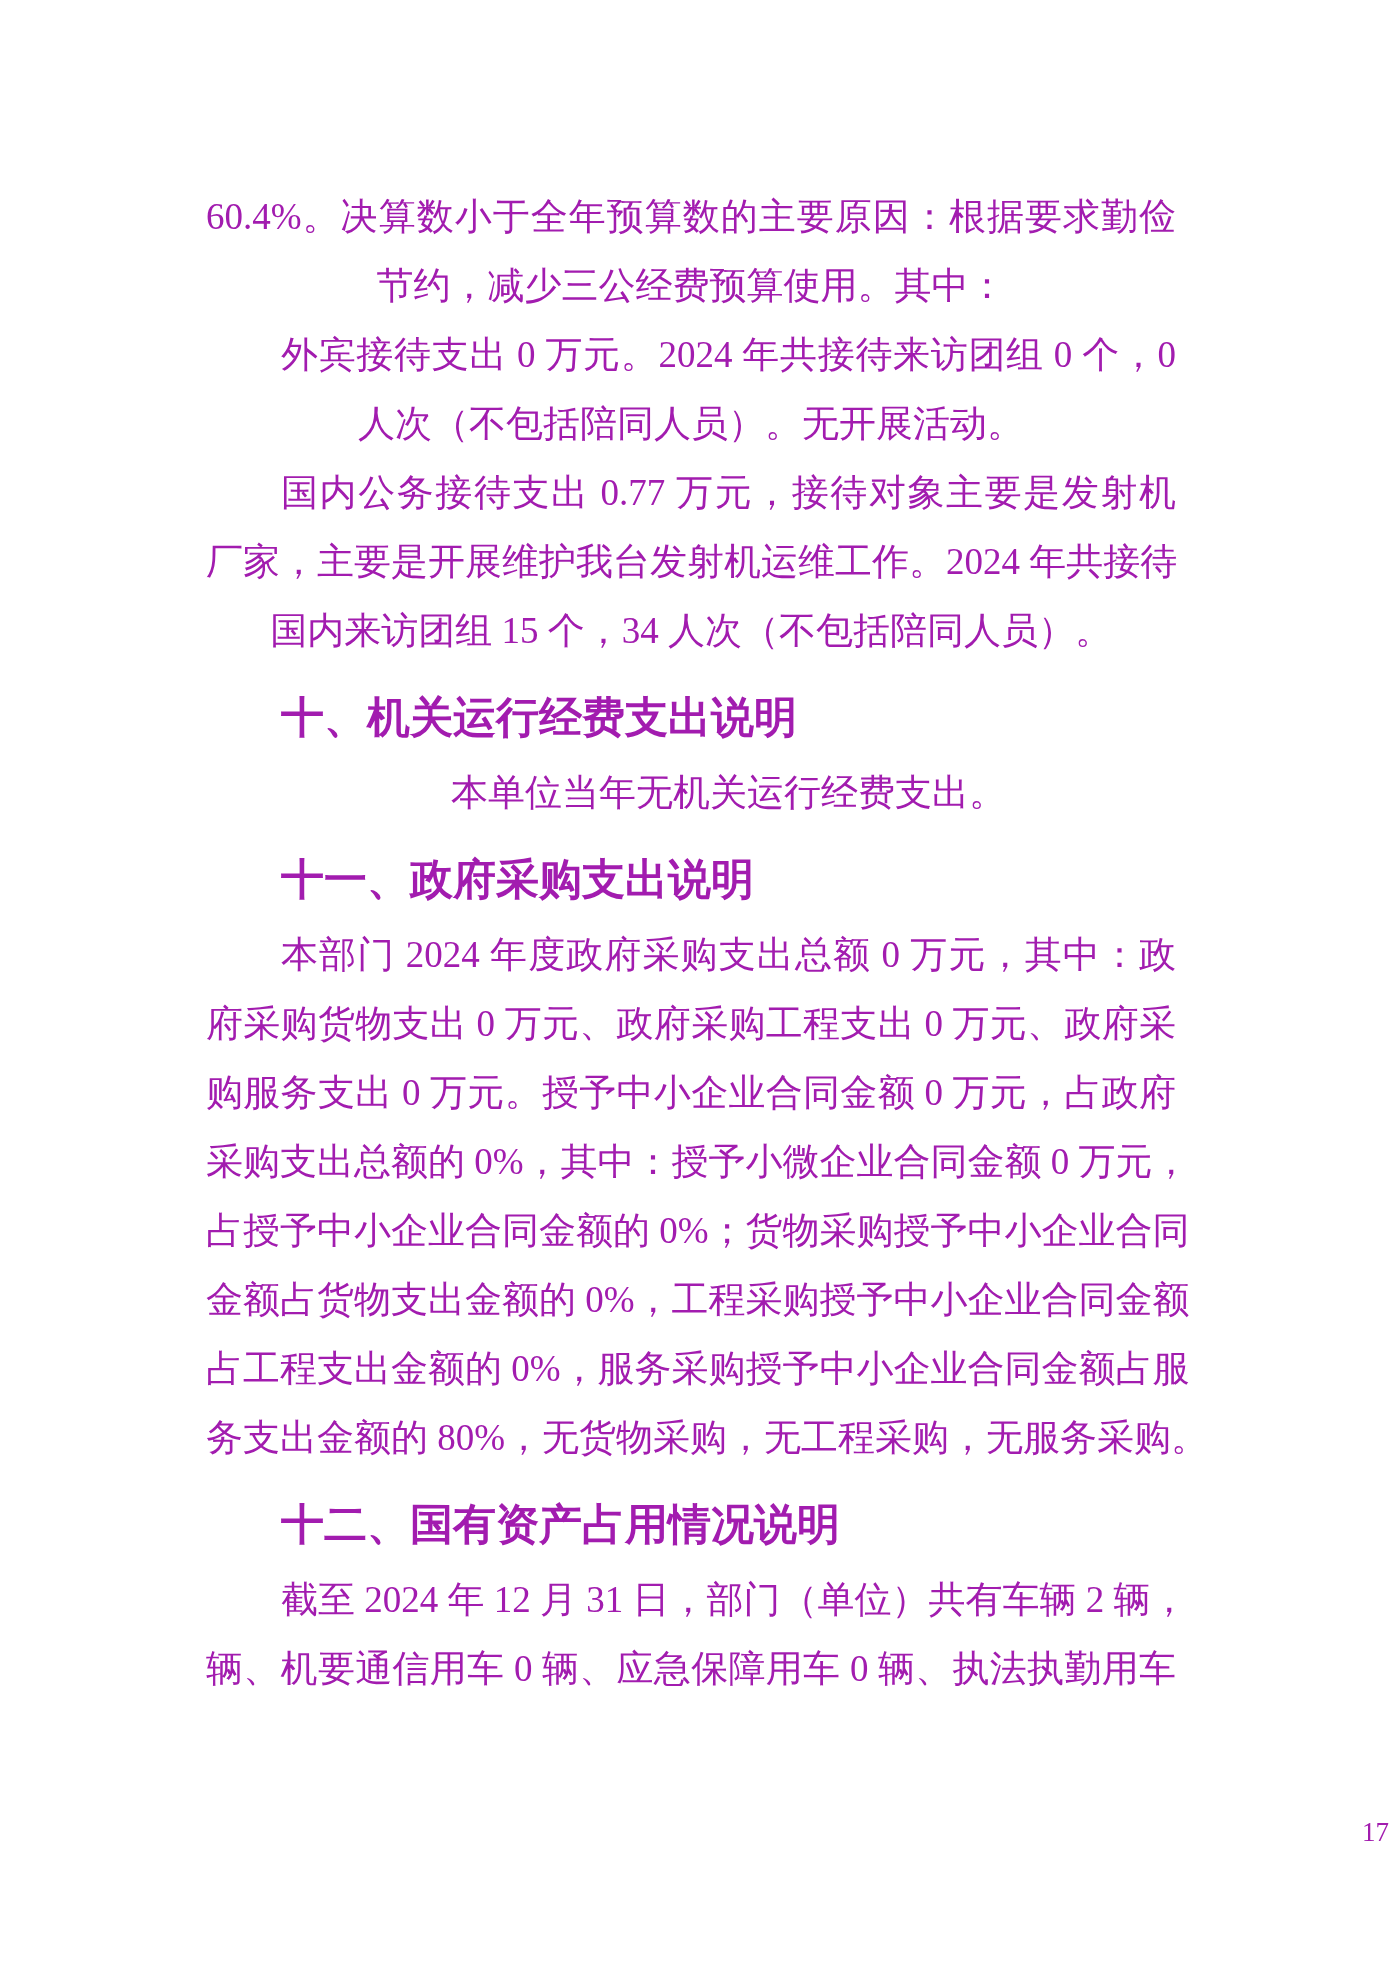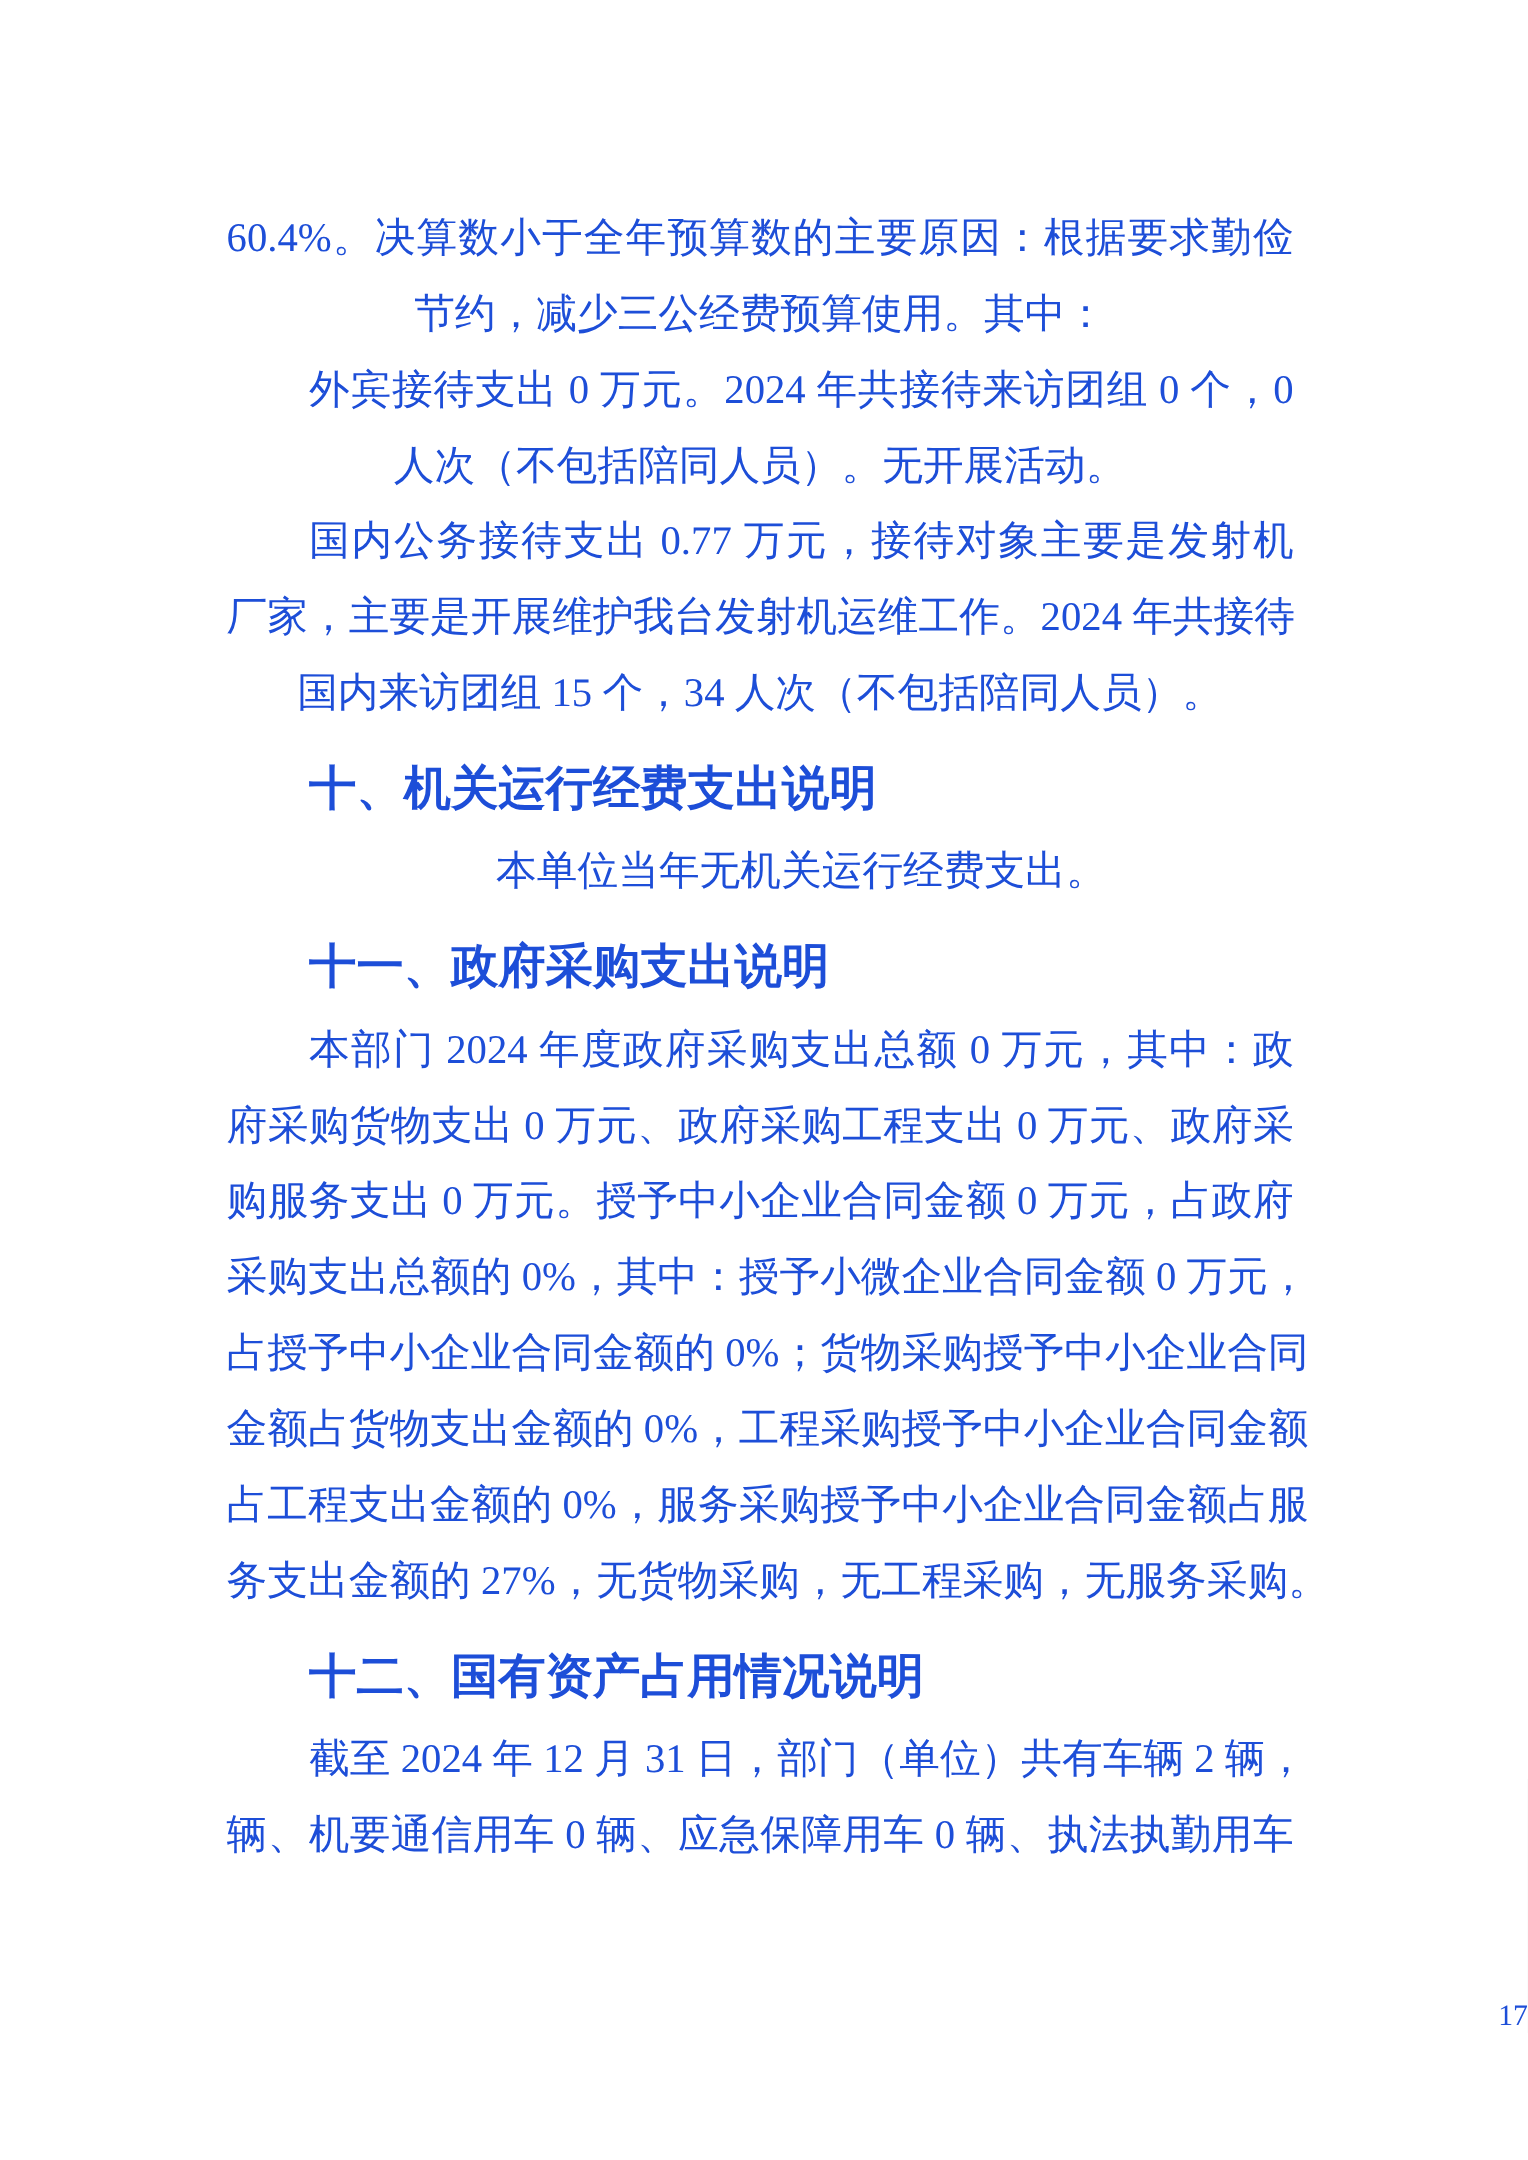--- a/index.html
+++ b/index.html
@@ -6,21 +6,21 @@
     margin: 0;
     padding: 0;
     background: #e8e8e8;
   }
   .page {
     position: relative;
     width: 1389px;
     height: 1964px;
     margin: 0 auto;
     background: #ffffff;
-    color: #1d4ed8;
+    color: #a21caf;
     font-family: "Liberation Serif", "DejaVu Serif", serif;
     overflow: hidden;
   }
   .content {
     position: absolute;
     left: 206px;
     top: 182px;
     width: 970px;
   }
   .line {
@@ -71,19 +71,19 @@
       <div class="line heading">十、机关运行经费支出说明</div>
       <div class="line indent">本单位当年无机关运行经费支出。</div>
       <div class="line heading">十一、政府采购支出说明</div>
       <div class="line indent fill">本部门 2024 年度政府采购支出总额 0 万元，其中：政</div>
       <div class="line fill">府采购货物支出 0 万元、政府采购工程支出 0 万元、政府采</div>
       <div class="line fill">购服务支出 0 万元。授予中小企业合同金额 0 万元，占政府</div>
       <div class="line fill">采购支出总额的 0%，其中：授予小微企业合同金额 0 万元，</div>
       <div class="line fill">占授予中小企业合同金额的 0%；货物采购授予中小企业合同</div>
       <div class="line fill">金额占货物支出金额的 0%，工程采购授予中小企业合同金额</div>
       <div class="line fill">占工程支出金额的 0%，服务采购授予中小企业合同金额占服</div>
-      <div class="line fill">务支出金额的 27%，无货物采购，无工程采购，无服务采购。</div>
+      <div class="line fill">务支出金额的 80%，无货物采购，无工程采购，无服务采购。</div>
       <div class="line heading">十二、国有资产占用情况说明</div>
       <div class="line indent fill">截至 2024 年 12 月 31 日，部门（单位）共有车辆 2 辆，</div>
       <div class="line fill">辆、机要通信用车 0 辆、应急保障用车 0 辆、执法执勤用车</div>
     </div>
   <div class="page-number">17</div>
 </div>
 
 </body></html>

